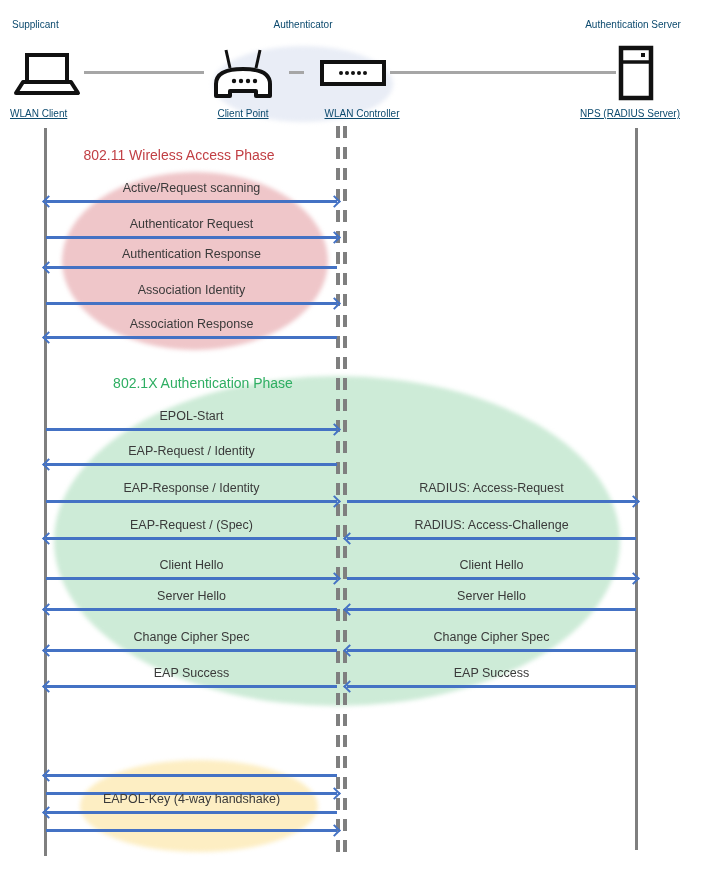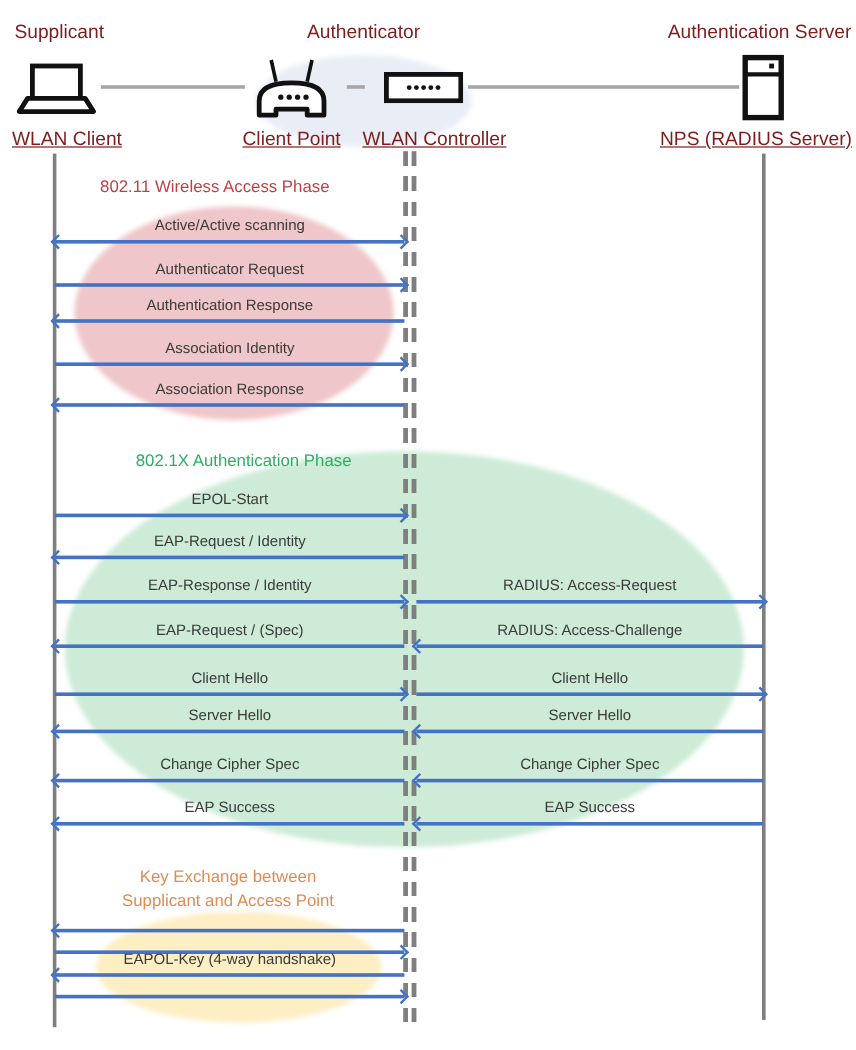--- a/index.html
+++ b/index.html
@@ -15,21 +15,21 @@
   .lifeline{position:absolute;width:3px;background:var(--lifeline);}
   #lifeline-left{left:44px;top:128px;height:728px;}
   #lifeline-right{left:635px;top:128px;height:722px;}
   .dashline{position:absolute;width:3.5px;top:126px;height:726px;
     background:repeating-linear-gradient(to bottom,var(--lifeline) 0 12px,transparent 12px 21px);}
   #dashline-a{left:336px;} #dashline-b{left:343px;}
   
   .conn{position:absolute;height:3px;top:71px;background:var(--connector);}
   #conn-1{left:84px;width:120px;} #conn-2{left:289px;width:15px;} #conn-3{left:390px;width:226px;}
   
-  .top-label,.dev-label{position:absolute;font-size:16px;color:#7f1d1d;white-space:nowrap;}
+  .top-label,.dev-label{position:absolute;font-size:10px;color:#0c4a6e;white-space:nowrap;}
   .top-label{top:19px;} .dev-label{top:108px;text-decoration:underline;}
   #lbl-supplicant{left:12px;}
   #lbl-authenticator{left:230px;width:146px;text-align:center;}
   #lbl-authserver{left:548px;width:170px;text-align:center;}
   #lbl-wlanclient{left:10px;}
   #lbl-accesspoint{left:183px;width:120px;text-align:center;}
   #lbl-wlancontroller{left:302px;width:120px;text-align:center;}
   #lbl-nps{left:545px;width:170px;text-align:center;}
   
   .icon{position:absolute;}
@@ -110,28 +110,24 @@
   <div class="dev-label" id="lbl-wlancontroller">WLAN Controller</div>
   <div class="dev-label" id="lbl-nps">NPS (RADIUS Server)</div>
 
   <div class="lifeline" id="lifeline-left"></div>
   <div class="dashline" id="dashline-a"></div>
   <div class="dashline" id="dashline-b"></div>
   <div class="lifeline" id="lifeline-right"></div>
 
   <div class="phase-title" id="phase1-title" style="color: rgb(193, 63, 68);">802.11 Wireless Access Phase</div>
   <div class="phase-title" id="phase2-title" style="color: rgb(46, 174, 98);">802.1X Authentication Phase</div>
-  <div class="phase-title" id="phase3-title" style="color: rgb(225, 139, 84);">
-    <div>Key Exchange between</div>
-    <div>Supplicant and Access Point</div>
-  </div>
 
   <div>
       <div class="msg" style="left: 46px; width: 291px; top: 201px;">
-        <div class="msg-label">Active/Active scanning</div>
+        <div class="msg-label">Active/Request scanning</div>
         <div class="msg-line">
           <span class="head head-l"></span>
           <span class="head head-r"></span>
         </div>
       </div>
       <div class="msg" style="left: 46px; width: 291px; top: 237px;">
         <div class="msg-label">Authenticator Request</div>
         <div class="msg-line">
           <span class="head head-r"></span>
         </div>

